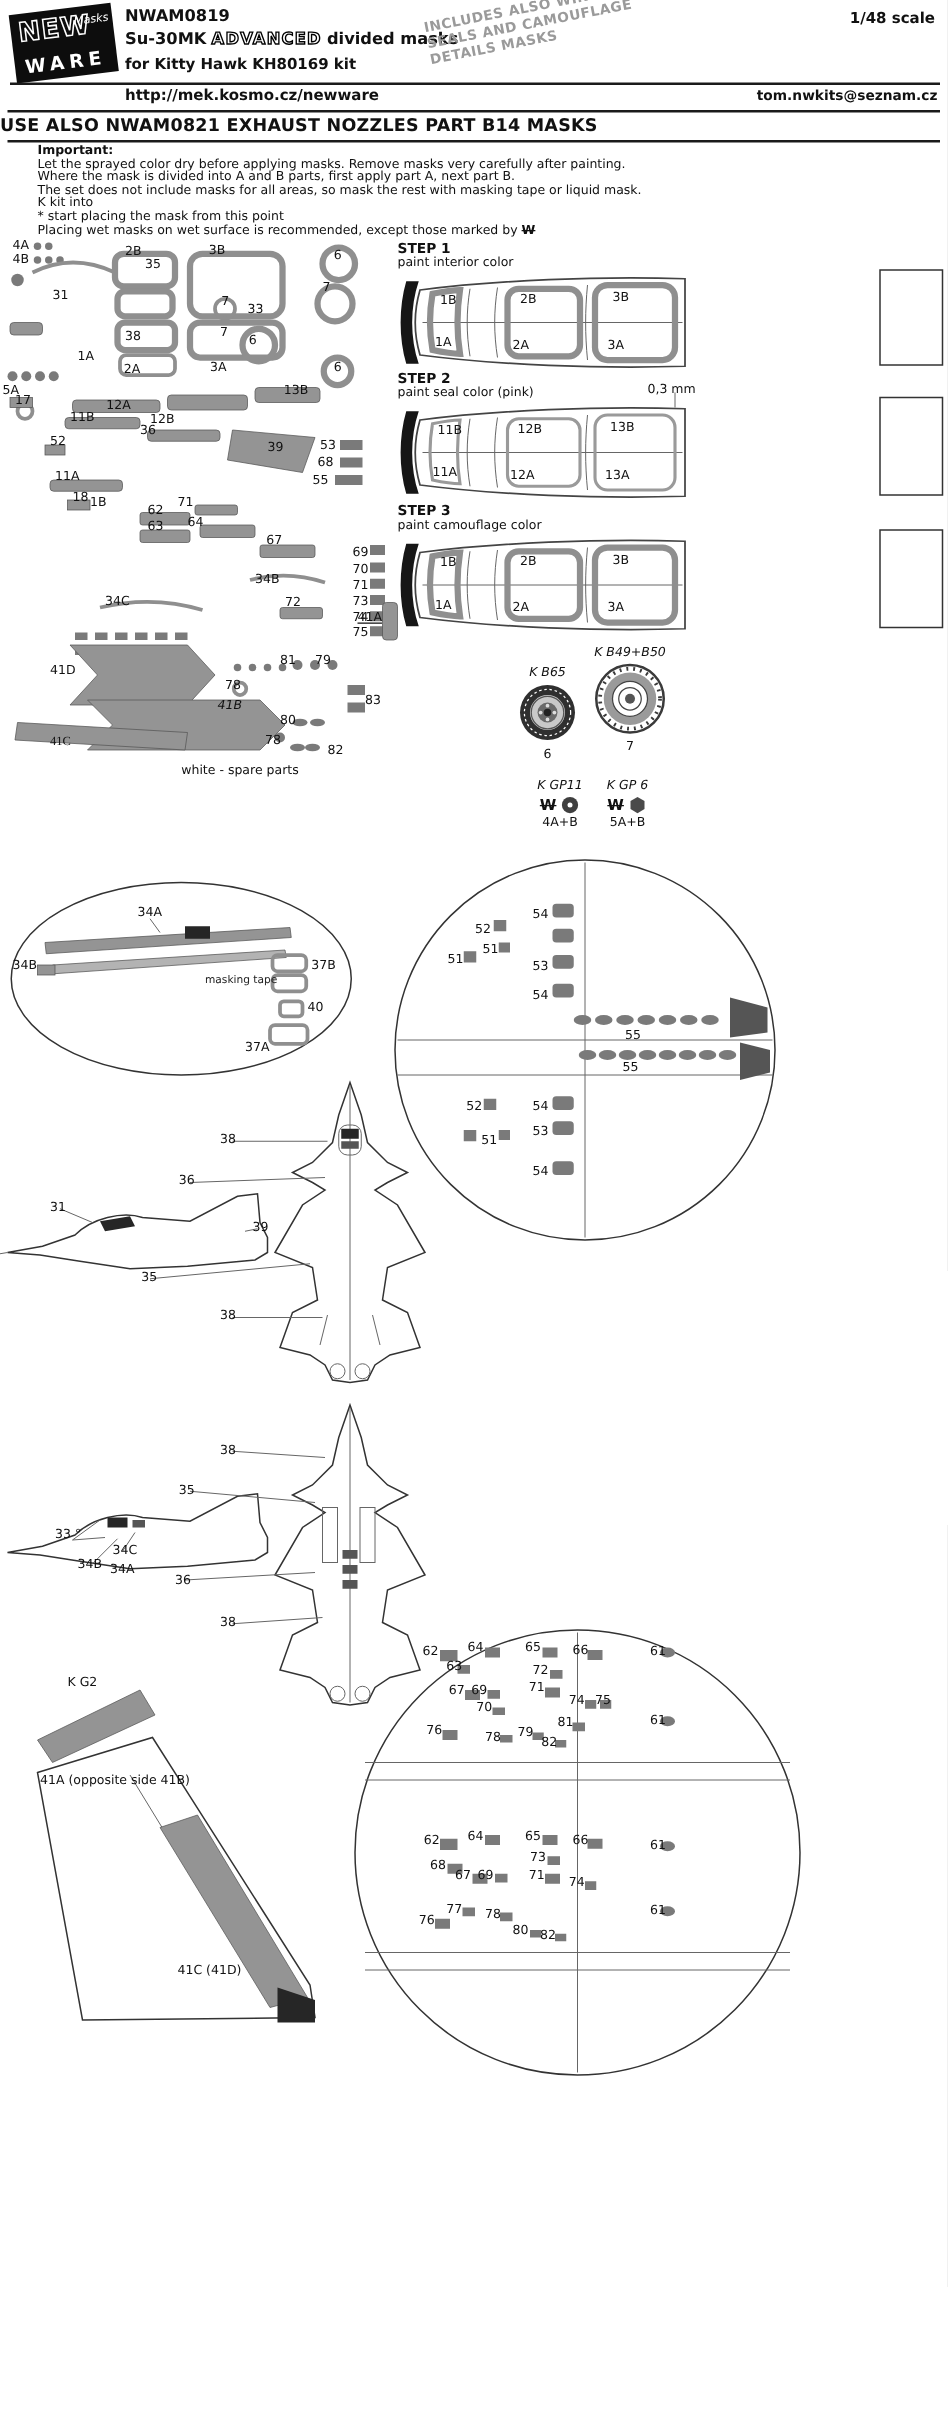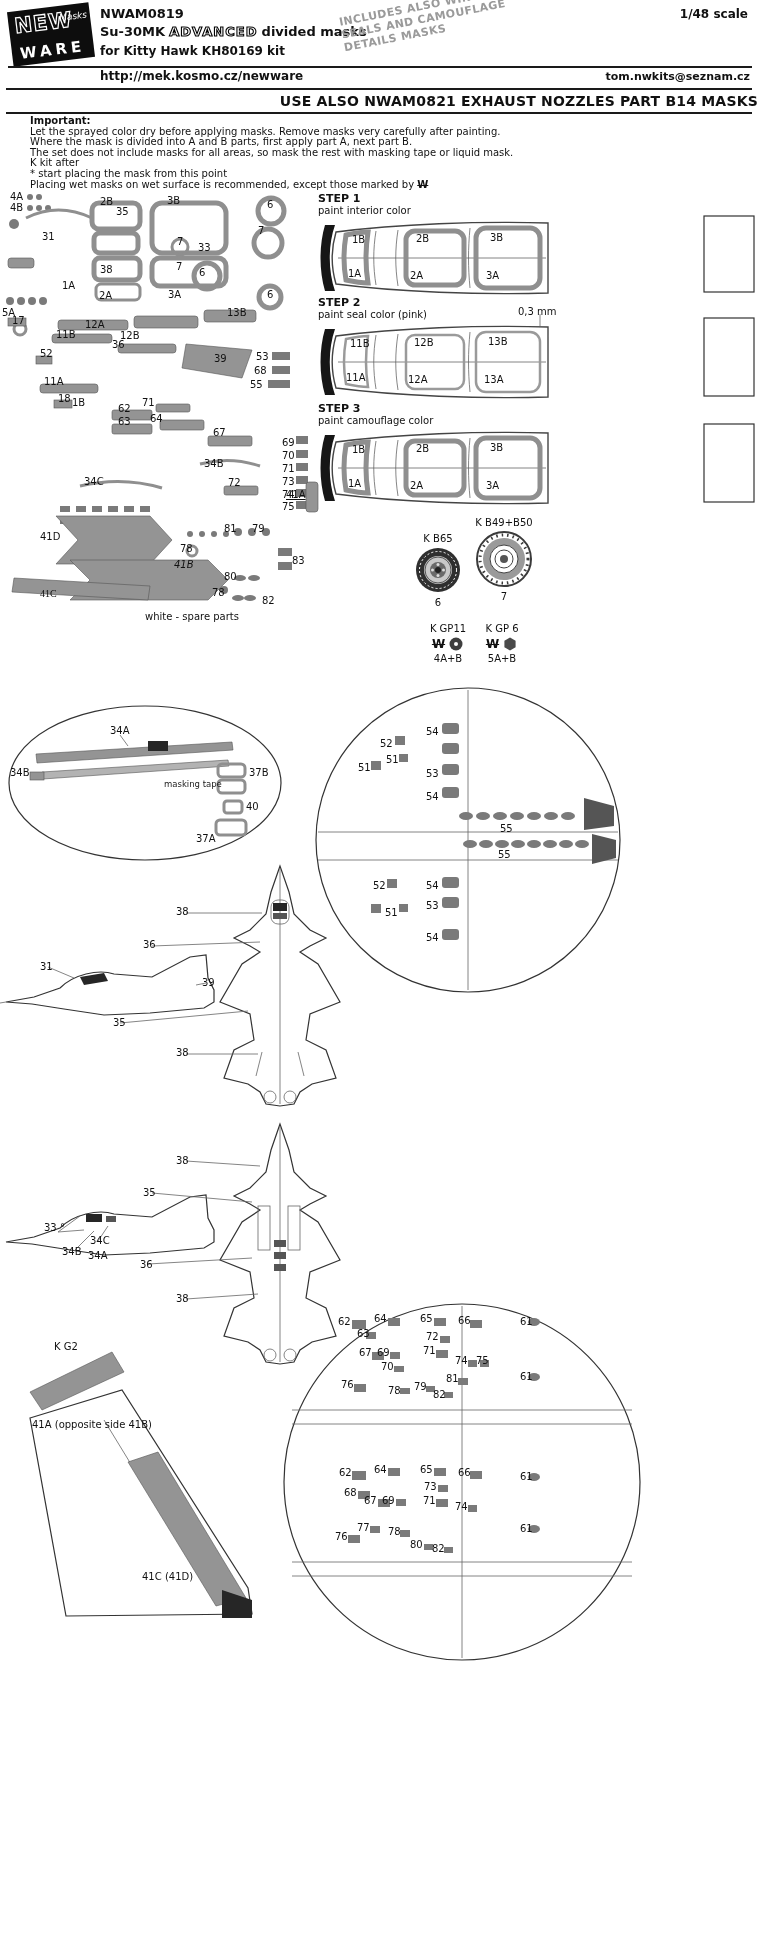--- a/index.html
+++ b/index.html
@@ -12,21 +12,21 @@
   .logo-ware{position:absolute;left:8px;bottom:3px;font-size:15px;font-weight:bold;letter-spacing:4px;color:#fff;}
   .h-code{position:absolute;left:100px;top:6px;font-size:13px;font-weight:bold;}
   .h-product{position:absolute;left:100px;top:24px;font-size:13px;white-space:nowrap;}
   .h-product .b{font-weight:bold;}
   .h-product .outline{font-weight:bold;color:#fff;-webkit-text-stroke:1.1px #000;letter-spacing:1px;}
   .h-kit{position:absolute;left:100px;top:44px;font-size:12px;font-weight:bold;}
   .h-url{position:absolute;left:100px;top:69px;font-size:12px;font-weight:bold;}
   .h-scale{position:absolute;right:10px;top:7px;font-size:12px;font-weight:bold;}
   .h-email{position:absolute;right:8px;top:70px;font-size:11px;font-weight:bold;}
   .watermark{position:absolute;left:338px;top:16px;transform:rotate(-11deg);transform-origin:left top;color:#9a9a9a;font-weight:bold;font-size:11px;line-height:13px;letter-spacing:.4px;white-space:nowrap;}
-  .banner{position:absolute;left:0;top:93px;width:758px;text-align:right;font-size:14px;font-weight:bold;letter-spacing:.2px;}
+  .banner{position:absolute;left:0;top:93px;width:758px;text-align:left;font-size:14px;font-weight:bold;letter-spacing:.2px;}
   
   .notes{position:absolute;left:30px;top:116px;font-size:10px;line-height:10.6px;}
   .notes-h{font-weight:bold;}
   .wmark-inline{font-weight:bold;text-decoration:line-through;}
   
   .lbl{position:absolute;font-size:10px;line-height:10px;white-space:nowrap;}
   .lbl.small{font-size:8.5px;color:#222;}
   .cap{position:absolute;font-size:10px;white-space:nowrap;}
   
   .step{position:absolute;left:318px;width:440px;}
@@ -34,21 +34,21 @@
   .step-desc{font-size:10px;margin-bottom:3px;}
   .step-note{position:absolute;left:200px;top:10px;font-size:10px;}
   .step-svg .tip{fill:#161616;}
   .step-svg .oln{fill:none;stroke:#444;stroke-width:1.4;}
   .step-svg .thin{fill:none;stroke:#666;stroke-width:.8;}
   .step-svg .cellT{fill:none;stroke:#8f8f8f;stroke-width:5;}
   .step-svg .cellN{fill:none;stroke:#9a9a9a;stroke-width:2.5;}
   .step-svg .dl{font-family:"DejaVu Sans",sans-serif;font-size:10px;fill:#111;}
   
   .wheel{position:absolute;text-align:center;font-size:10px;}
-  .wlabel{margin-bottom:2px;white-space:nowrap;}
+  .wlabel{margin-bottom:2px;white-space:nowrap;font-style:italic;}
   .wnum{margin-top:1px;}
   .wrow{display:flex;align-items:center;justify-content:center;gap:3px;}
   .wmark{font-weight:bold;font-size:12px;text-decoration:line-through;}
   
   .art{position:absolute;left:0;top:0;}
   .art .g1{fill:#949494;stroke:#555;stroke-width:.6;}
   .art .g2{fill:#7a7a7a;}
   .art .dk{fill:#262626;}
   .art .dk2{fill:#555;}
   .art .ln{fill:none;stroke:#333;stroke-width:1.2;}
@@ -85,21 +85,21 @@
   <div class="hr" style="left:8px;top:66px;width:744px"></div>
   <div class="hr" style="left:6px;top:88px;width:746px"></div>
   <div class="banner">USE ALSO NWAM0821 EXHAUST NOZZLES PART B14 MASKS</div>
   <div class="hr" style="left:6px;top:112px;width:746px"></div>
 
   <div class="notes">
     <div class="notes-h">Important:</div>
     <div>Let the sprayed color dry before applying masks. Remove masks very carefully after painting.</div>
     <div>Where the mask is divided into A and B parts, first apply part A, next part B.</div>
     <div>The set does not include masks for all areas, so mask the rest with masking tape or liquid mask.</div>
-    <div>K kit after</div>
+    <div>K kit into</div>
     <div>*  start placing the mask from this point</div>
     <div><span>Placing wet masks on wet surface is recommended, except those marked by</span> <span class="wmark-inline">W</span></div>
   </div>
 
   <svg class="art" width="758" height="1942" viewBox="0 0 758 1942">
     <defs>
       <path id="planShape" d="M280,866 L271,892 266,914 250,930 234,938 250,946 260,952 242,964 220,1002 250,1014 254,1040 234,1050 224,1078 248,1084 260,1092 266,1104 280,1106 294,1104 300,1092 312,1084 336,1078 326,1050 306,1040 310,1014 340,1002 318,964 300,952 310,946 326,938 310,930 294,914 289,892 Z"></path>
       <path id="sideShape" d="M6,1002 L34,997 60,988 Q70,978 86,974 Q102,970 114,974 L152,977 190,957 206,955 208,978 214,990 214,1002 204,1008 150,1013 104,1015 64,1009 32,1004 Z"></path>
     </defs>
 

